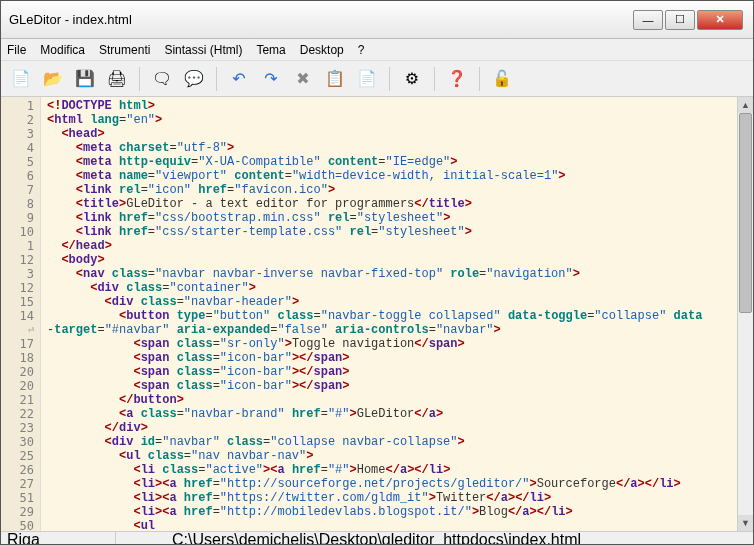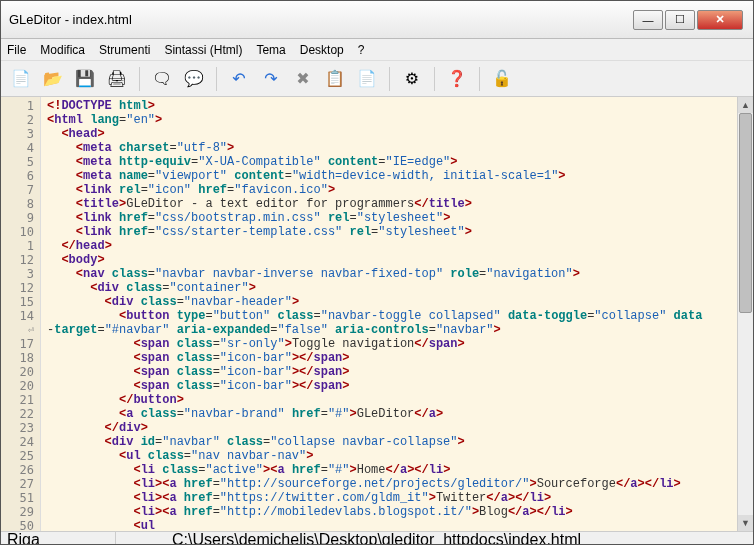--- a/index.html
+++ b/index.html
@@ -93,21 +93,21 @@
       <div>15</div>
       <div>14</div>
       <div style="font-size: 10px;">⏎</div>
       <div>17</div>
       <div>18</div>
       <div>20</div>
       <div>20</div>
       <div>21</div>
       <div>22</div>
       <div>23</div>
-      <div>24</div>
+      <div>30</div>
       <div>25</div>
       <div>26</div>
       <div>27</div>
       <div>51</div>
       <div>29</div>
       <div>50</div>
     </div>
   <div class="code" id="code"><div><span class="ang">&lt;!</span><span class="tag">DOCTYPE</span><span class="txt"> </span><span class="attr">html</span><span class="ang">&gt;</span></div><div><span class="ang">&lt;</span><span class="tag">html</span><span class="txt"> </span><span class="attr">lang</span><span class="txt">=</span><span class="str">"en"</span><span class="ang">&gt;</span></div><div><span class="txt">  </span><span class="ang">&lt;</span><span class="tag">head</span><span class="ang">&gt;</span></div><div><span class="txt">    </span><span class="ang">&lt;</span><span class="tag">meta</span><span class="txt"> </span><span class="attr">charset</span><span class="txt">=</span><span class="str">"utf-8"</span><span class="ang">&gt;</span></div><div><span class="txt">    </span><span class="ang">&lt;</span><span class="tag">meta</span><span class="txt"> </span><span class="attr">http-equiv</span><span class="txt">=</span><span class="str">"X-UA-Compatible"</span><span class="txt"> </span><span class="attr">content</span><span class="txt">=</span><span class="str">"IE=edge"</span><span class="ang">&gt;</span></div><div><span class="txt">    </span><span class="ang">&lt;</span><span class="tag">meta</span><span class="txt"> </span><span class="attr">name</span><span class="txt">=</span><span class="str">"viewport"</span><span class="txt"> </span><span class="attr">content</span><span class="txt">=</span><span class="str">"width=device-width, initial-scale=1"</span><span class="ang">&gt;</span></div><div><span class="txt">    </span><span class="ang">&lt;</span><span class="tag">link</span><span class="txt"> </span><span class="attr">rel</span><span class="txt">=</span><span class="str">"icon"</span><span class="txt"> </span><span class="attr">href</span><span class="txt">=</span><span class="str">"favicon.ico"</span><span class="ang">&gt;</span></div><div><span class="txt">    </span><span class="ang">&lt;</span><span class="tag">title</span><span class="ang">&gt;</span><span class="txt">GLeDitor - a text editor for programmers</span><span class="ang">&lt;/</span><span class="tag">title</span><span class="ang">&gt;</span></div><div><span class="txt">    </span><span class="ang">&lt;</span><span class="tag">link</span><span class="txt"> </span><span class="attr">href</span><span class="txt">=</span><span class="str">"css/bootstrap.min.css"</span><span class="txt"> </span><span class="attr">rel</span><span class="txt">=</span><span class="str">"stylesheet"</span><span class="ang">&gt;</span></div><div><span class="txt">    </span><span class="ang">&lt;</span><span class="tag">link</span><span class="txt"> </span><span class="attr">href</span><span class="txt">=</span><span class="str">"css/starter-template.css"</span><span class="txt"> </span><span class="attr">rel</span><span class="txt">=</span><span class="str">"stylesheet"</span><span class="ang">&gt;</span></div><div><span class="txt">  </span><span class="ang">&lt;/</span><span class="tag">head</span><span class="ang">&gt;</span></div><div><span class="txt">  </span><span class="ang">&lt;</span><span class="tag">body</span><span class="ang">&gt;</span></div><div><span class="txt">    </span><span class="ang">&lt;</span><span class="tag">nav</span><span class="txt"> </span><span class="attr">class</span><span class="txt">=</span><span class="str">"navbar navbar-inverse navbar-fixed-top"</span><span class="txt"> </span><span class="attr">role</span><span class="txt">=</span><span class="str">"navigation"</span><span class="ang">&gt;</span></div><div><span class="txt">      </span><span class="ang">&lt;</span><span class="tag">div</span><span class="txt"> </span><span class="attr">class</span><span class="txt">=</span><span class="str">"container"</span><span class="ang">&gt;</span></div><div><span class="txt">        </span><span class="ang">&lt;</span><span class="tag">div</span><span class="txt"> </span><span class="attr">class</span><span class="txt">=</span><span class="str">"navbar-header"</span><span class="ang">&gt;</span></div><div><span class="txt">          </span><span class="ang">&lt;</span><span class="tag">button</span><span class="txt"> </span><span class="attr">type</span><span class="txt">=</span><span class="str">"button"</span><span class="txt"> </span><span class="attr">class</span><span class="txt">=</span><span class="str">"navbar-toggle collapsed"</span><span class="txt"> </span><span class="attr">data-toggle</span><span class="txt">=</span><span class="str">"collapse"</span><span class="txt"> </span><span class="attr">data</span></div><div><span class="txt">-</span><span class="attr">target</span><span class="txt">=</span><span class="str">"#navbar"</span><span class="txt"> </span><span class="attr">aria-expanded</span><span class="txt">=</span><span class="str">"false"</span><span class="txt"> </span><span class="attr">aria-controls</span><span class="txt">=</span><span class="str">"navbar"</span><span class="ang">&gt;</span></div><div><span class="txt">            </span><span class="ang">&lt;</span><span class="tag">span</span><span class="txt"> </span><span class="attr">class</span><span class="txt">=</span><span class="str">"sr-only"</span><span class="ang">&gt;</span><span class="txt">Toggle navigation</span><span class="ang">&lt;/</span><span class="tag">span</span><span class="ang">&gt;</span></div><div><span class="txt">            </span><span class="ang">&lt;</span><span class="tag">span</span><span class="txt"> </span><span class="attr">class</span><span class="txt">=</span><span class="str">"icon-bar"</span><span class="ang">&gt;&lt;/</span><span class="tag">span</span><span class="ang">&gt;</span></div><div><span class="txt">            </span><span class="ang">&lt;</span><span class="tag">span</span><span class="txt"> </span><span class="attr">class</span><span class="txt">=</span><span class="str">"icon-bar"</span><span class="ang">&gt;&lt;/</span><span class="tag">span</span><span class="ang">&gt;</span></div><div><span class="txt">            </span><span class="ang">&lt;</span><span class="tag">span</span><span class="txt"> </span><span class="attr">class</span><span class="txt">=</span><span class="str">"icon-bar"</span><span class="ang">&gt;&lt;/</span><span class="tag">span</span><span class="ang">&gt;</span></div><div><span class="txt">          </span><span class="ang">&lt;/</span><span class="tag">button</span><span class="ang">&gt;</span></div><div><span class="txt">          </span><span class="ang">&lt;</span><span class="tag">a</span><span class="txt"> </span><span class="attr">class</span><span class="txt">=</span><span class="str">"navbar-brand"</span><span class="txt"> </span><span class="attr">href</span><span class="txt">=</span><span class="str">"#"</span><span class="ang">&gt;</span><span class="txt">GLeDitor</span><span class="ang">&lt;/</span><span class="tag">a</span><span class="ang">&gt;</span></div><div><span class="txt">        </span><span class="ang">&lt;/</span><span class="tag">div</span><span class="ang">&gt;</span></div><div><span class="txt">        </span><span class="ang">&lt;</span><span class="tag">div</span><span class="txt"> </span><span class="attr">id</span><span class="txt">=</span><span class="str">"navbar"</span><span class="txt"> </span><span class="attr">class</span><span class="txt">=</span><span class="str">"collapse navbar-collapse"</span><span class="ang">&gt;</span></div><div><span class="txt">          </span><span class="ang">&lt;</span><span class="tag">ul</span><span class="txt"> </span><span class="attr">class</span><span class="txt">=</span><span class="str">"nav navbar-nav"</span><span class="ang">&gt;</span></div><div><span class="txt">            </span><span class="ang">&lt;</span><span class="tag">li</span><span class="txt"> </span><span class="attr">class</span><span class="txt">=</span><span class="str">"active"</span><span class="ang">&gt;&lt;</span><span class="tag">a</span><span class="txt"> </span><span class="attr">href</span><span class="txt">=</span><span class="str">"#"</span><span class="ang">&gt;</span><span class="txt">Home</span><span class="ang">&lt;/</span><span class="tag">a</span><span class="ang">&gt;&lt;/</span><span class="tag">li</span><span class="ang">&gt;</span></div><div><span class="txt">            </span><span class="ang">&lt;</span><span class="tag">li</span><span class="ang">&gt;&lt;</span><span class="tag">a</span><span class="txt"> </span><span class="attr">href</span><span class="txt">=</span><span class="str">"http://sourceforge.net/projects/gleditor/"</span><span class="ang">&gt;</span><span class="txt">Sourceforge</span><span class="ang">&lt;/</span><span class="tag">a</span><span class="ang">&gt;&lt;/</span><span class="tag">li</span><span class="ang">&gt;</span></div><div><span class="txt">            </span><span class="ang">&lt;</span><span class="tag">li</span><span class="ang">&gt;&lt;</span><span class="tag">a</span><span class="txt"> </span><span class="attr">href</span><span class="txt">=</span><span class="str">"https://twitter.com/gldm_it"</span><span class="ang">&gt;</span><span class="txt">Twitter</span><span class="ang">&lt;/</span><span class="tag">a</span><span class="ang">&gt;&lt;/</span><span class="tag">li</span><span class="ang">&gt;</span></div><div><span class="txt">            </span><span class="ang">&lt;</span><span class="tag">li</span><span class="ang">&gt;&lt;</span><span class="tag">a</span><span class="txt"> </span><span class="attr">href</span><span class="txt">=</span><span class="str">"http://mobiledevlabs.blogspot.it/"</span><span class="ang">&gt;</span><span class="txt">Blog</span><span class="ang">&lt;/</span><span class="tag">a</span><span class="ang">&gt;&lt;/</span><span class="tag">li</span><span class="ang">&gt;</span></div><div><span class="txt">            </span><span class="ang">&lt;</span><span class="tag">ul</span></div></div>
   <div class="scrollbar-v">
     <div class="sb-arrow">▲</div>

